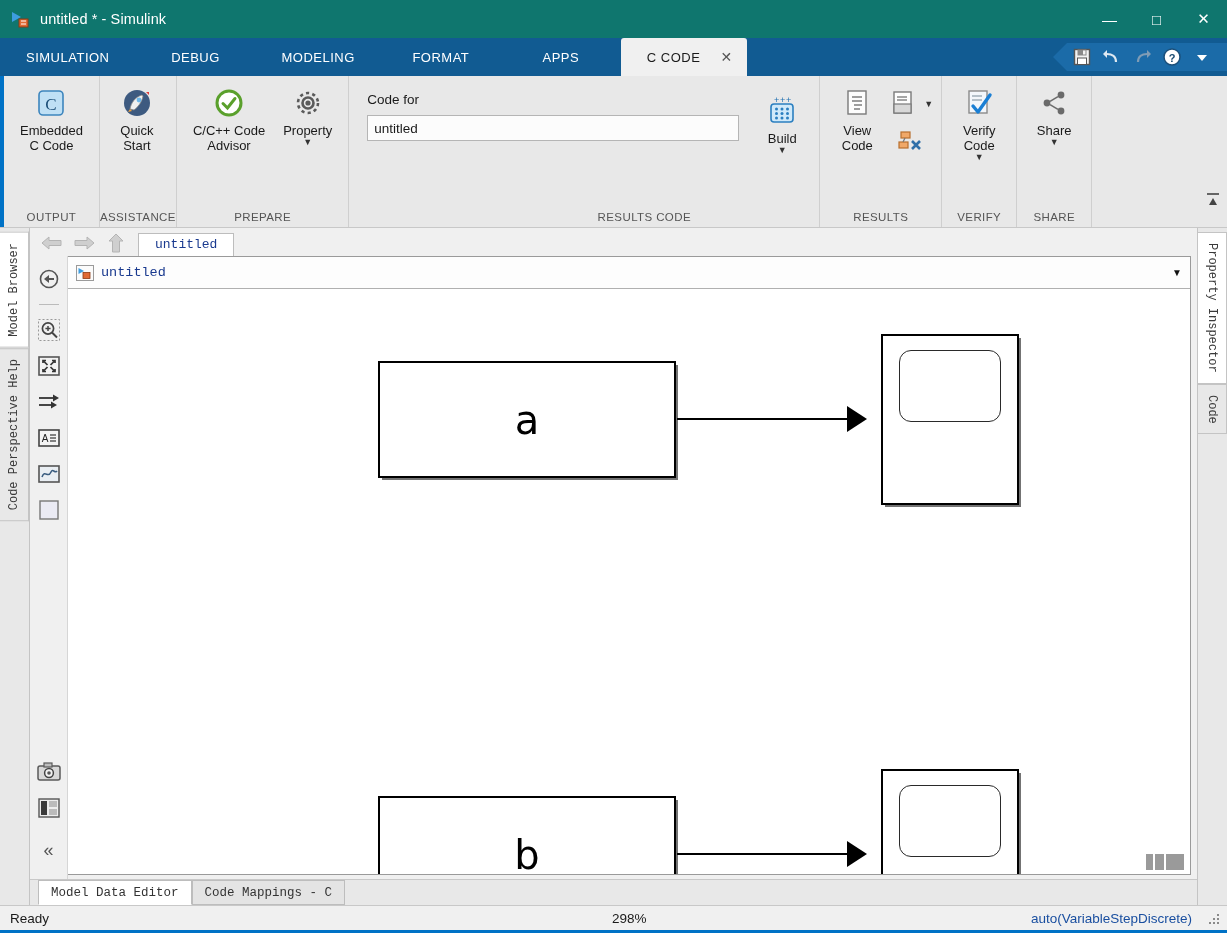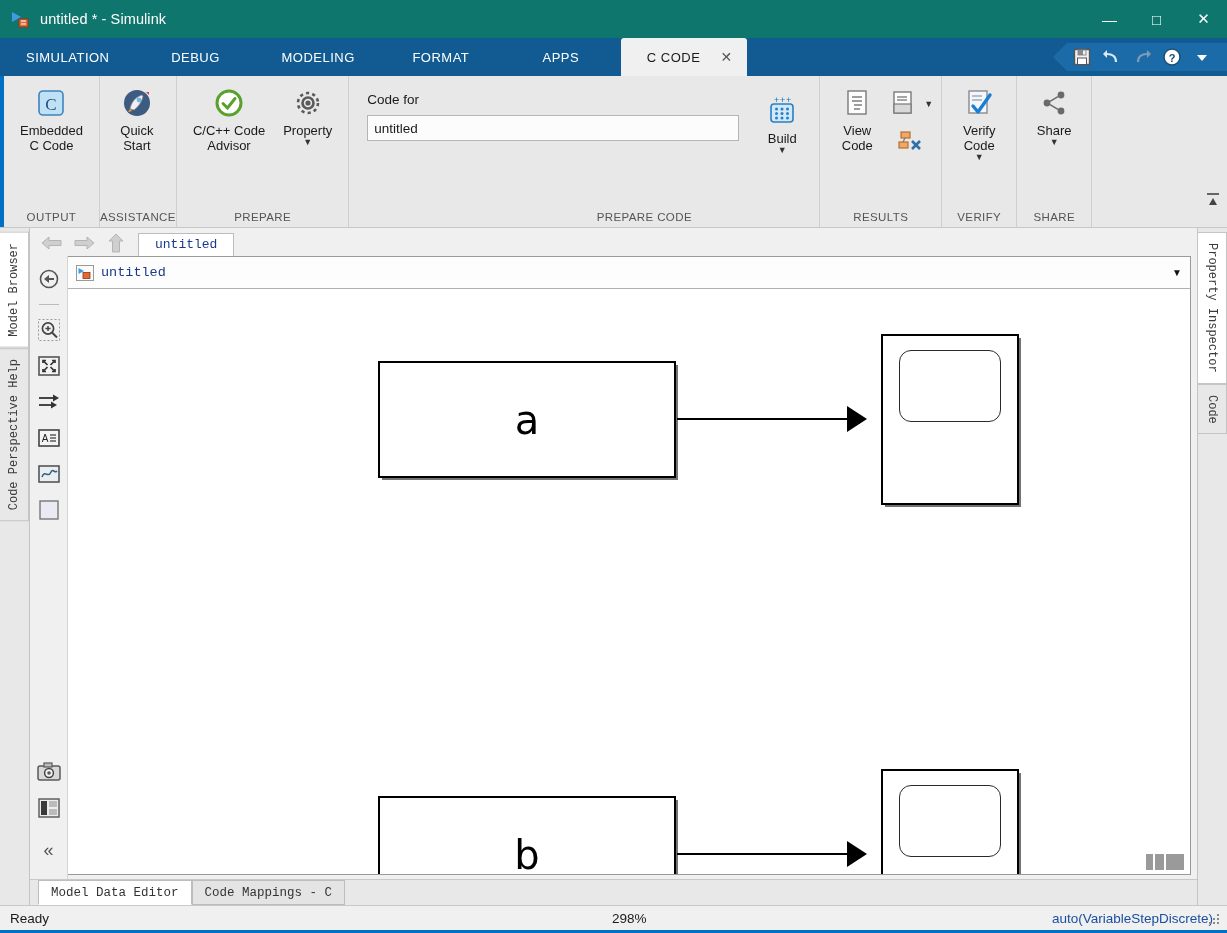--- a/index.html
+++ b/index.html
@@ -237,21 +237,21 @@
 
   .statusbar {
     height: 28px; flex: 0 0 28px; background: #f0f0f0;
     display: flex; align-items: center;
     border-top: 1px solid #c8c8c8;
     border-bottom: 3px solid #0072c6;
     font-size: 13.5px; position: relative;
   }
   .status-ready { padding-left: 10px; color: #1a1a1a; }
   .status-zoom { position: absolute; left: 612px; color: #1a1a1a; }
-  .status-solver { margin-left: auto; padding-right: 14px; color: #1a4fa0; }
+  .status-solver { margin-left: auto; padding-right: 35px; color: #1a4fa0; }
   .status-grip {
     position: absolute; right: 6px; top: 8px;
     width: 12px; height: 12px;
   }
   .status-grip i {
     position: absolute; width: 2px; height: 2px; background: #8a8a8a;
   }
 </style>
 </head>
 <body>
@@ -422,21 +422,21 @@
                 <circle cx="11.5" cy="24" r="1.5"></circle>
                   <circle cx="17" cy="24" r="1.5"></circle>
                   <circle cx="22.5" cy="24" r="1.5"></circle>
               </g>
             </svg>
           </div>
           <div class="rbtn-lbl">Build</div>
           <div class="caret">▼</div>
         </div>
       </div>
-      <div class="rgroup-label" style="padding-left:120px;">PREPARE CODE</div>
+      <div class="rgroup-label" style="padding-left:120px;">RESULTS CODE</div>
     </div>
 
     <div class="rgroup">
       <div class="rgroup-items" style="gap:0;">
         <div class="rbtn">
           <div class="rbtn-ico">
             <svg width="30" height="30" viewBox="0 0 30 30">
               <rect x="6" y="3" width="18" height="23" fill="#fdfdfd" stroke="#7a7a7a" stroke-width="1.4"></rect>
               <g stroke="#6a6a6a" stroke-width="1.3">
                 <line x1="10" y1="9" x2="20" y2="9"></line>

